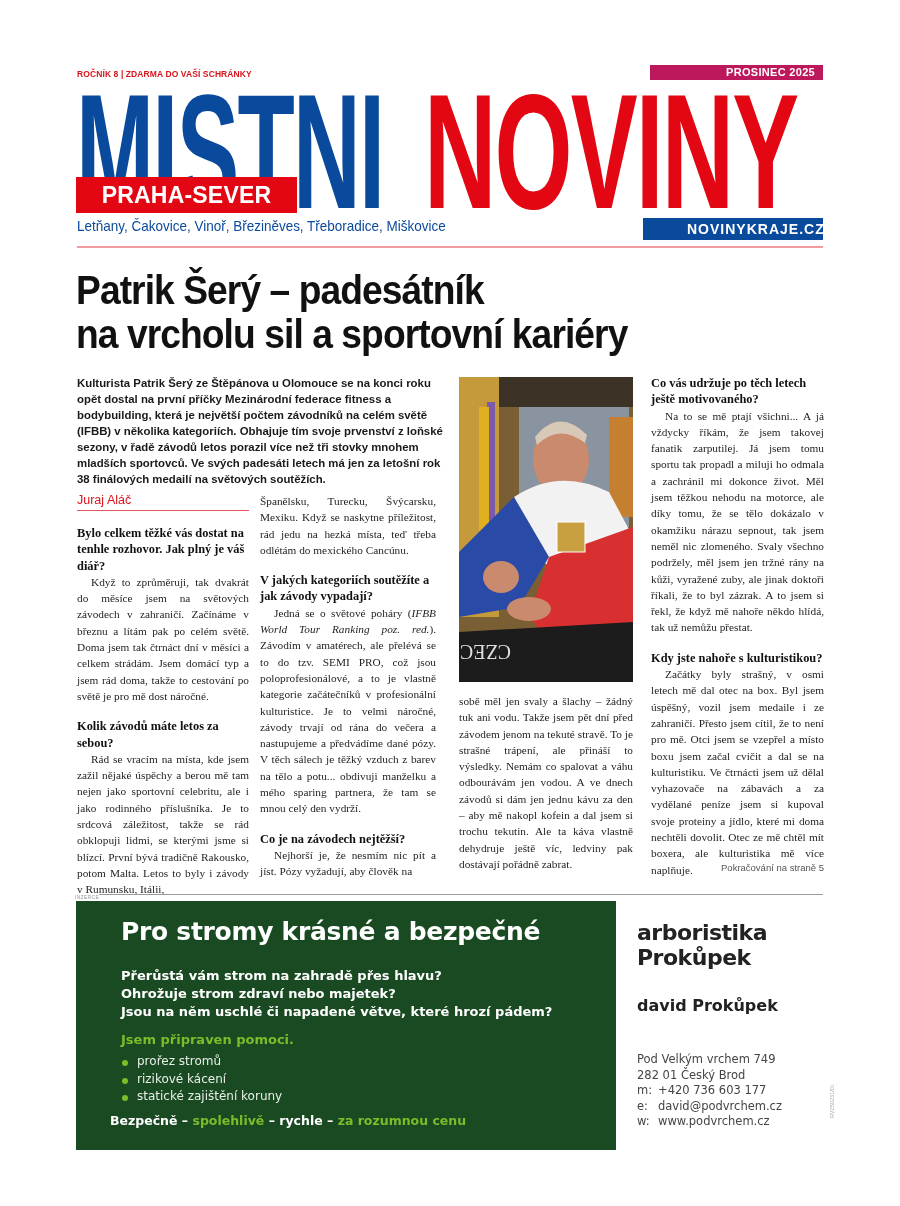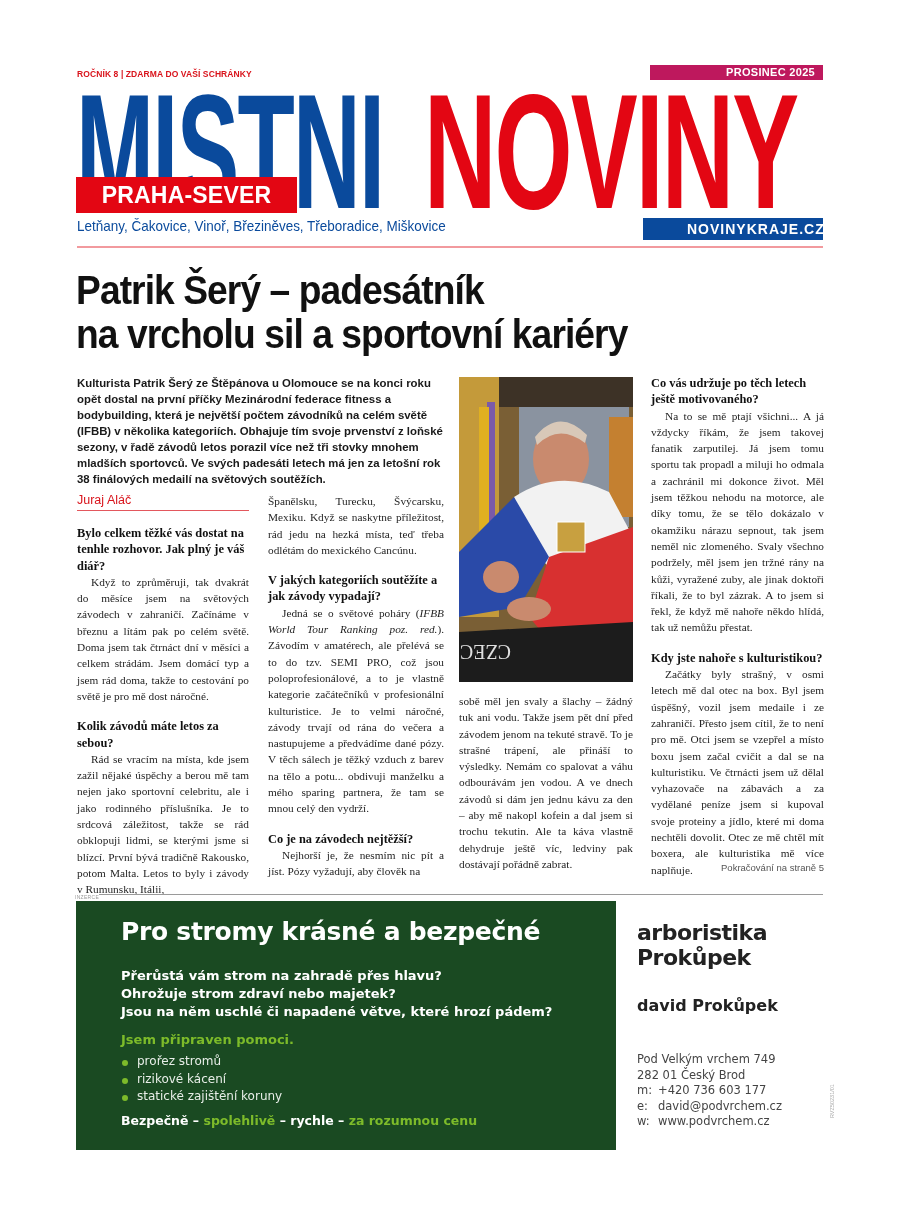--- a/index.html
+++ b/index.html
@@ -27,39 +27,39 @@
   .lead { position: absolute; left: 77px; top: 375px; width: 370px; font-family: "Liberation Sans", sans-serif; font-weight: bold; font-size: 11.4px; line-height: 16px; color: #1a1a1a; }
 
   .byline { position: absolute; left: 77px; top: 493px; width: 172px; font-family: "Liberation Sans", sans-serif; font-size: 12.5px; color: #d9141c; padding-bottom: 3px; border-bottom: 1px solid #e3575d; }
 
   
   .col { position: absolute; font-size: 11.3px; line-height: 16.3px; text-align: justify; hyphens: manual; color: #1e1e1e; }
   .col p { text-indent: 14px; }
   .col h3 { font-family: "Liberation Serif", serif; font-weight: bold; font-size: 12.4px; line-height: 16.3px; text-align: left; color: #111; }
   .col .gap { height: 14px; }
   .col1 { left: 77px; top: 525px; width: 172px; }
-  .col2 { left: 268px; top: 493px; width: 176px; }
+  .col2 { left: 260px; top: 493px; width: 176px; }
   .col3 { left: 459px; top: 693px; width: 174px; }
   .col4 { left: 651px; top: 375px; width: 173px; }
   .continued { position: absolute; left: 651px; top: 862px; width: 173px; text-align: right; font-family: "Liberation Sans", sans-serif; font-size: 9.5px; color: #555; }
 
   
   .photo { position: absolute; left: 459px; top: 377px; width: 174px; height: 305px; overflow: hidden; background: #6b5a3a; }
 
   
   .ad-label { position: absolute; left: 75px; top: 894px; font-family: "Liberation Sans", sans-serif; font-size: 5px; color: #999; letter-spacing: 0.3px; }
   .ad-rule { position: absolute; left: 99px; top: 894px; width: 724px; height: 1px; background: #9a9a9a; }
   .ad-green { position: absolute; left: 76px; top: 901px; width: 540px; height: 249px; background: #1a4a22; color: #fff; font-family: "DejaVu Sans", sans-serif; }
   .ad-title { position: absolute; left: 45px; top: 16px; font-size: 25px; font-weight: bold; letter-spacing: -0.3px; white-space: nowrap; }
   .ad-questions { position: absolute; left: 45px; top: 66px; font-size: 13px; font-weight: bold; line-height: 18px; white-space: nowrap; }
   .ad-help { position: absolute; left: 45px; top: 131px; font-size: 13px; font-weight: bold; color: #7dbb2a; }
   .ad-list { position: absolute; left: 45px; top: 152px; list-style: none; font-size: 12px; line-height: 17.5px; color: #e8eee8; }
   .ad-list li { position: relative; padding-left: 16px; }
   .ad-list li::before { content: ""; position: absolute; left: 1px; top: 7px; width: 6px; height: 6px; border-radius: 50%; background: #7dbb2a; }
-  .ad-tagline { position: absolute; left: 45px; top: 212px; font-size: 12.5px; font-weight: bold; white-space: nowrap; }
+  .ad-tagline { position: absolute; left: 34px; top: 212px; font-size: 12.5px; font-weight: bold; white-space: nowrap; }
   .ad-tagline .g { color: #7dbb2a; }
 
   .ad-brand { position: absolute; left: 637px; top: 920px; font-family: "DejaVu Sans", sans-serif; font-weight: bold; font-size: 22px; line-height: 25px; color: #222; letter-spacing: -0.5px; }
   .ad-person { position: absolute; left: 637px; top: 996px; font-family: "DejaVu Sans", sans-serif; font-weight: bold; font-size: 16px; color: #222; }
   .ad-contact { position: absolute; left: 637px; top: 1052px; font-family: "DejaVu Sans", sans-serif; font-size: 11.5px; line-height: 15.5px; color: #444; }
   .ad-contact .lbl { display: inline-block; width: 21px; }
   .ad-code { position: absolute; left: 829px; top: 1118px; font-family: "Liberation Sans", sans-serif; font-size: 5.5px; color: #aaa; transform: rotate(-90deg); transform-origin: left top; white-space: nowrap; }
 </style>
 </head>
 <body>

